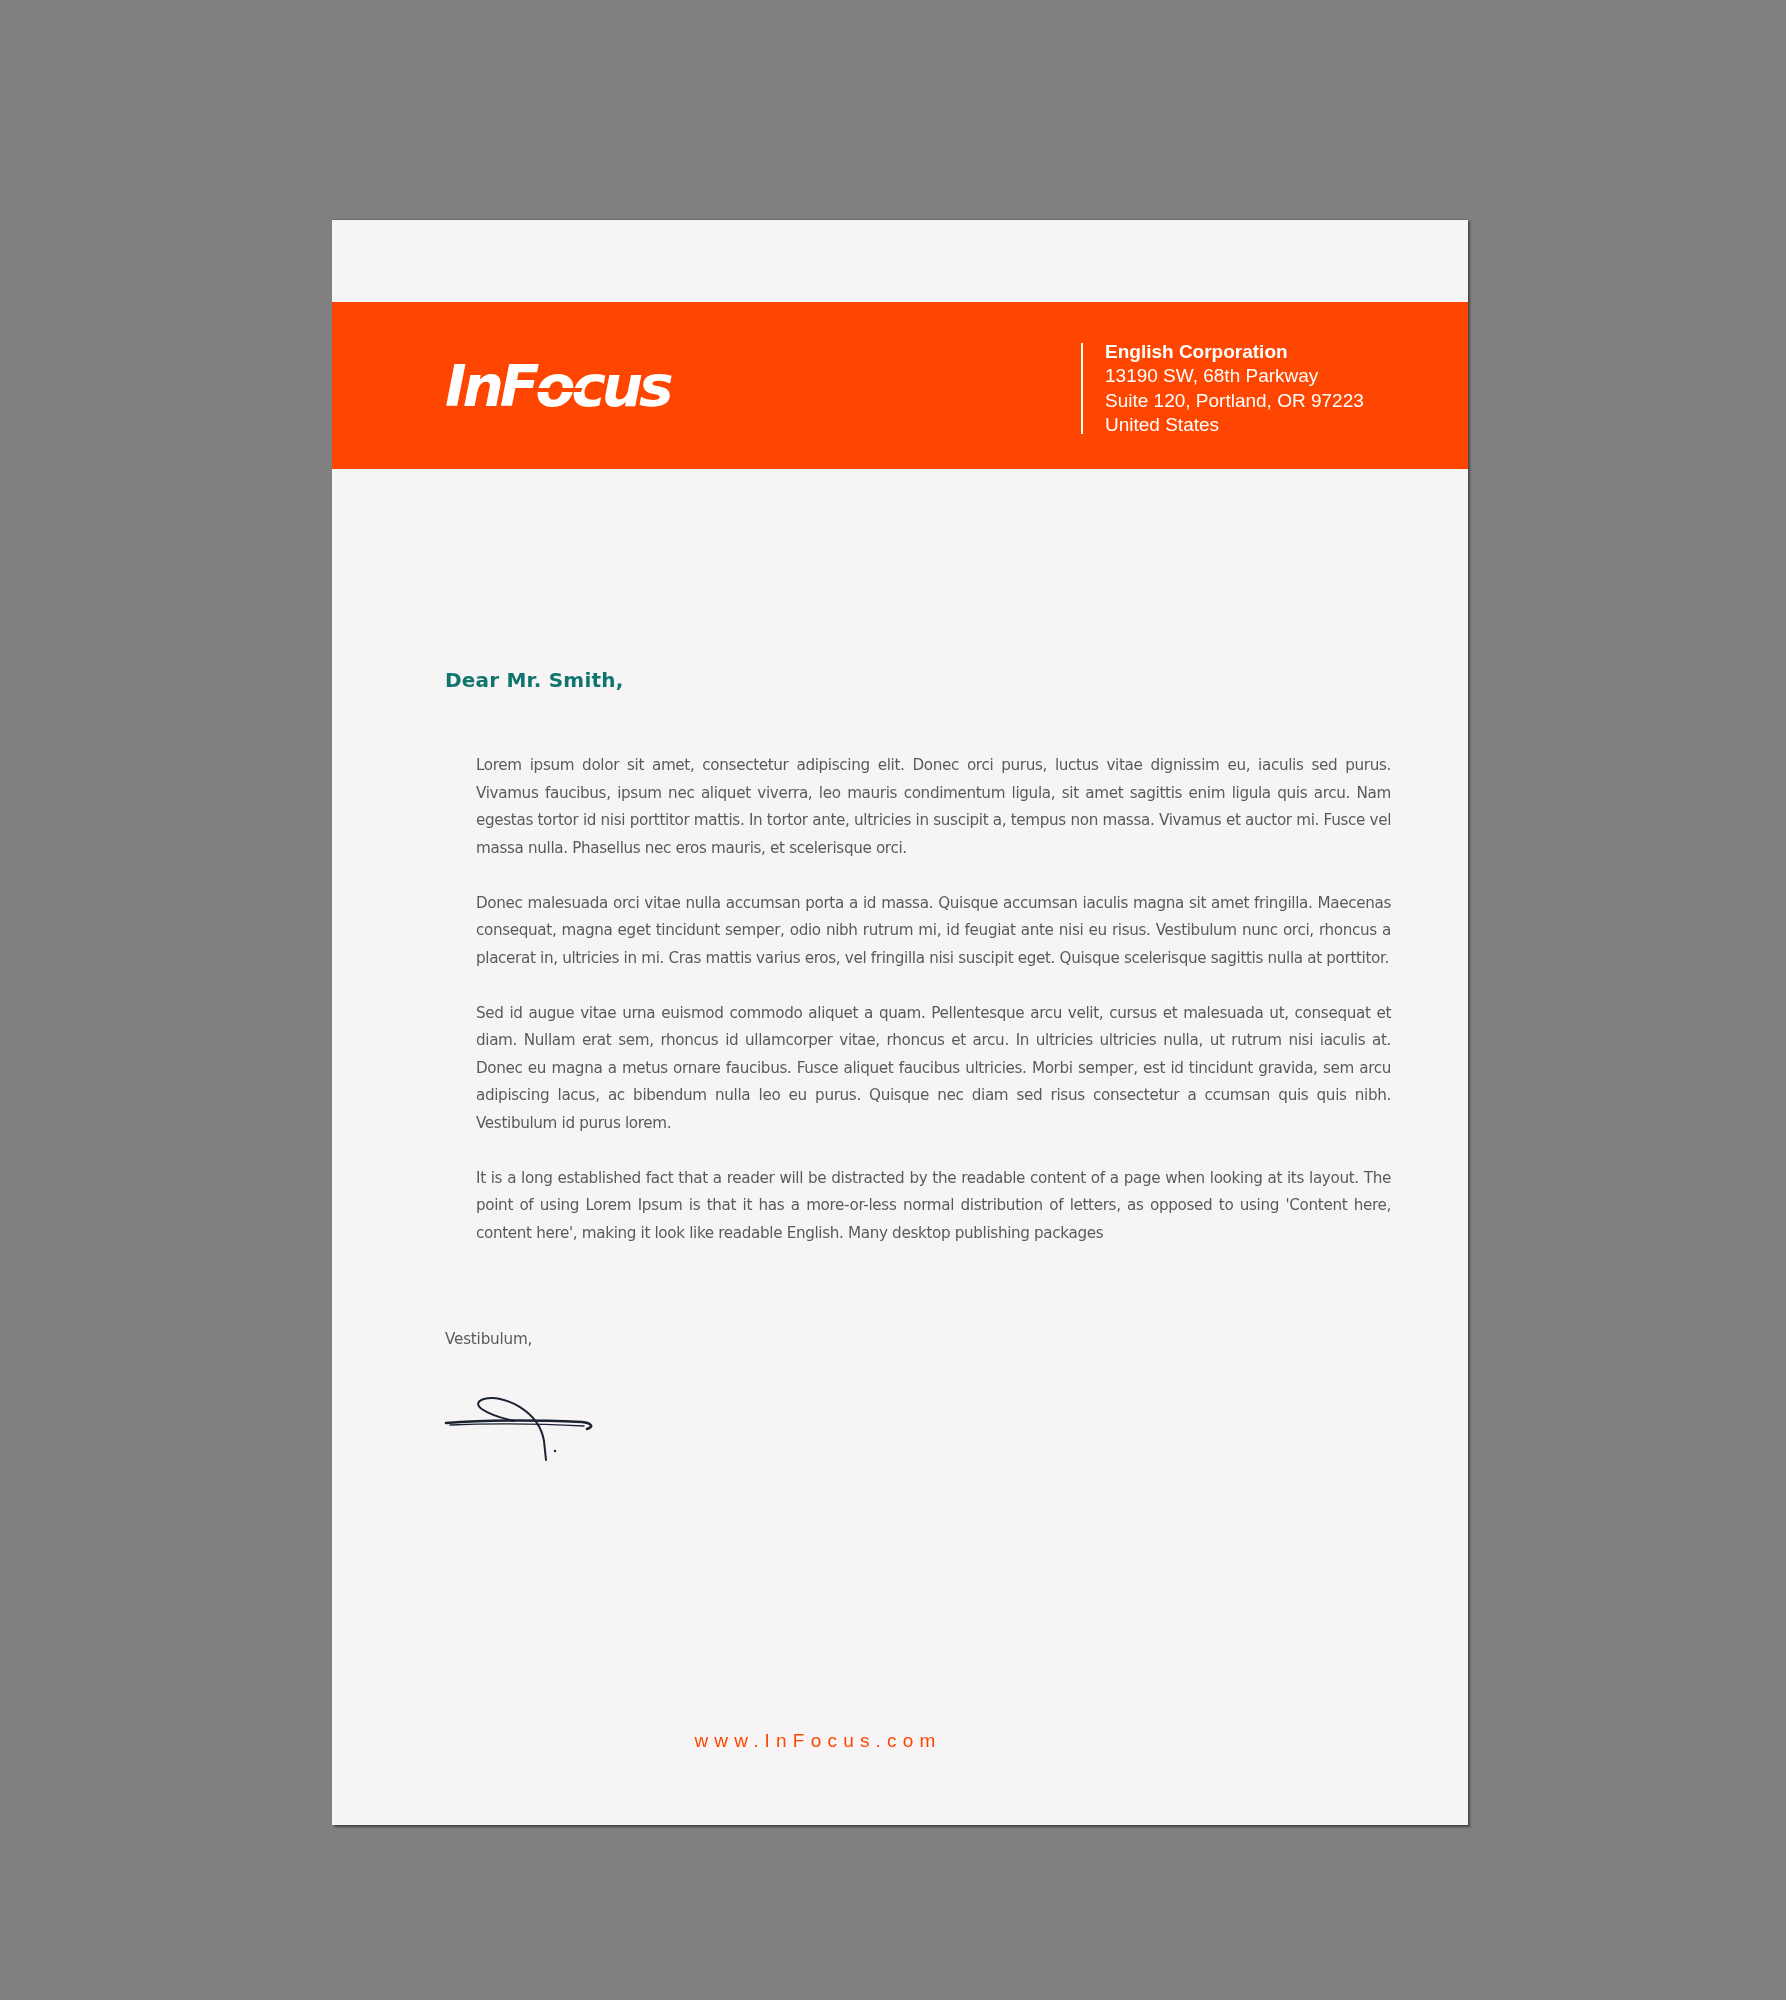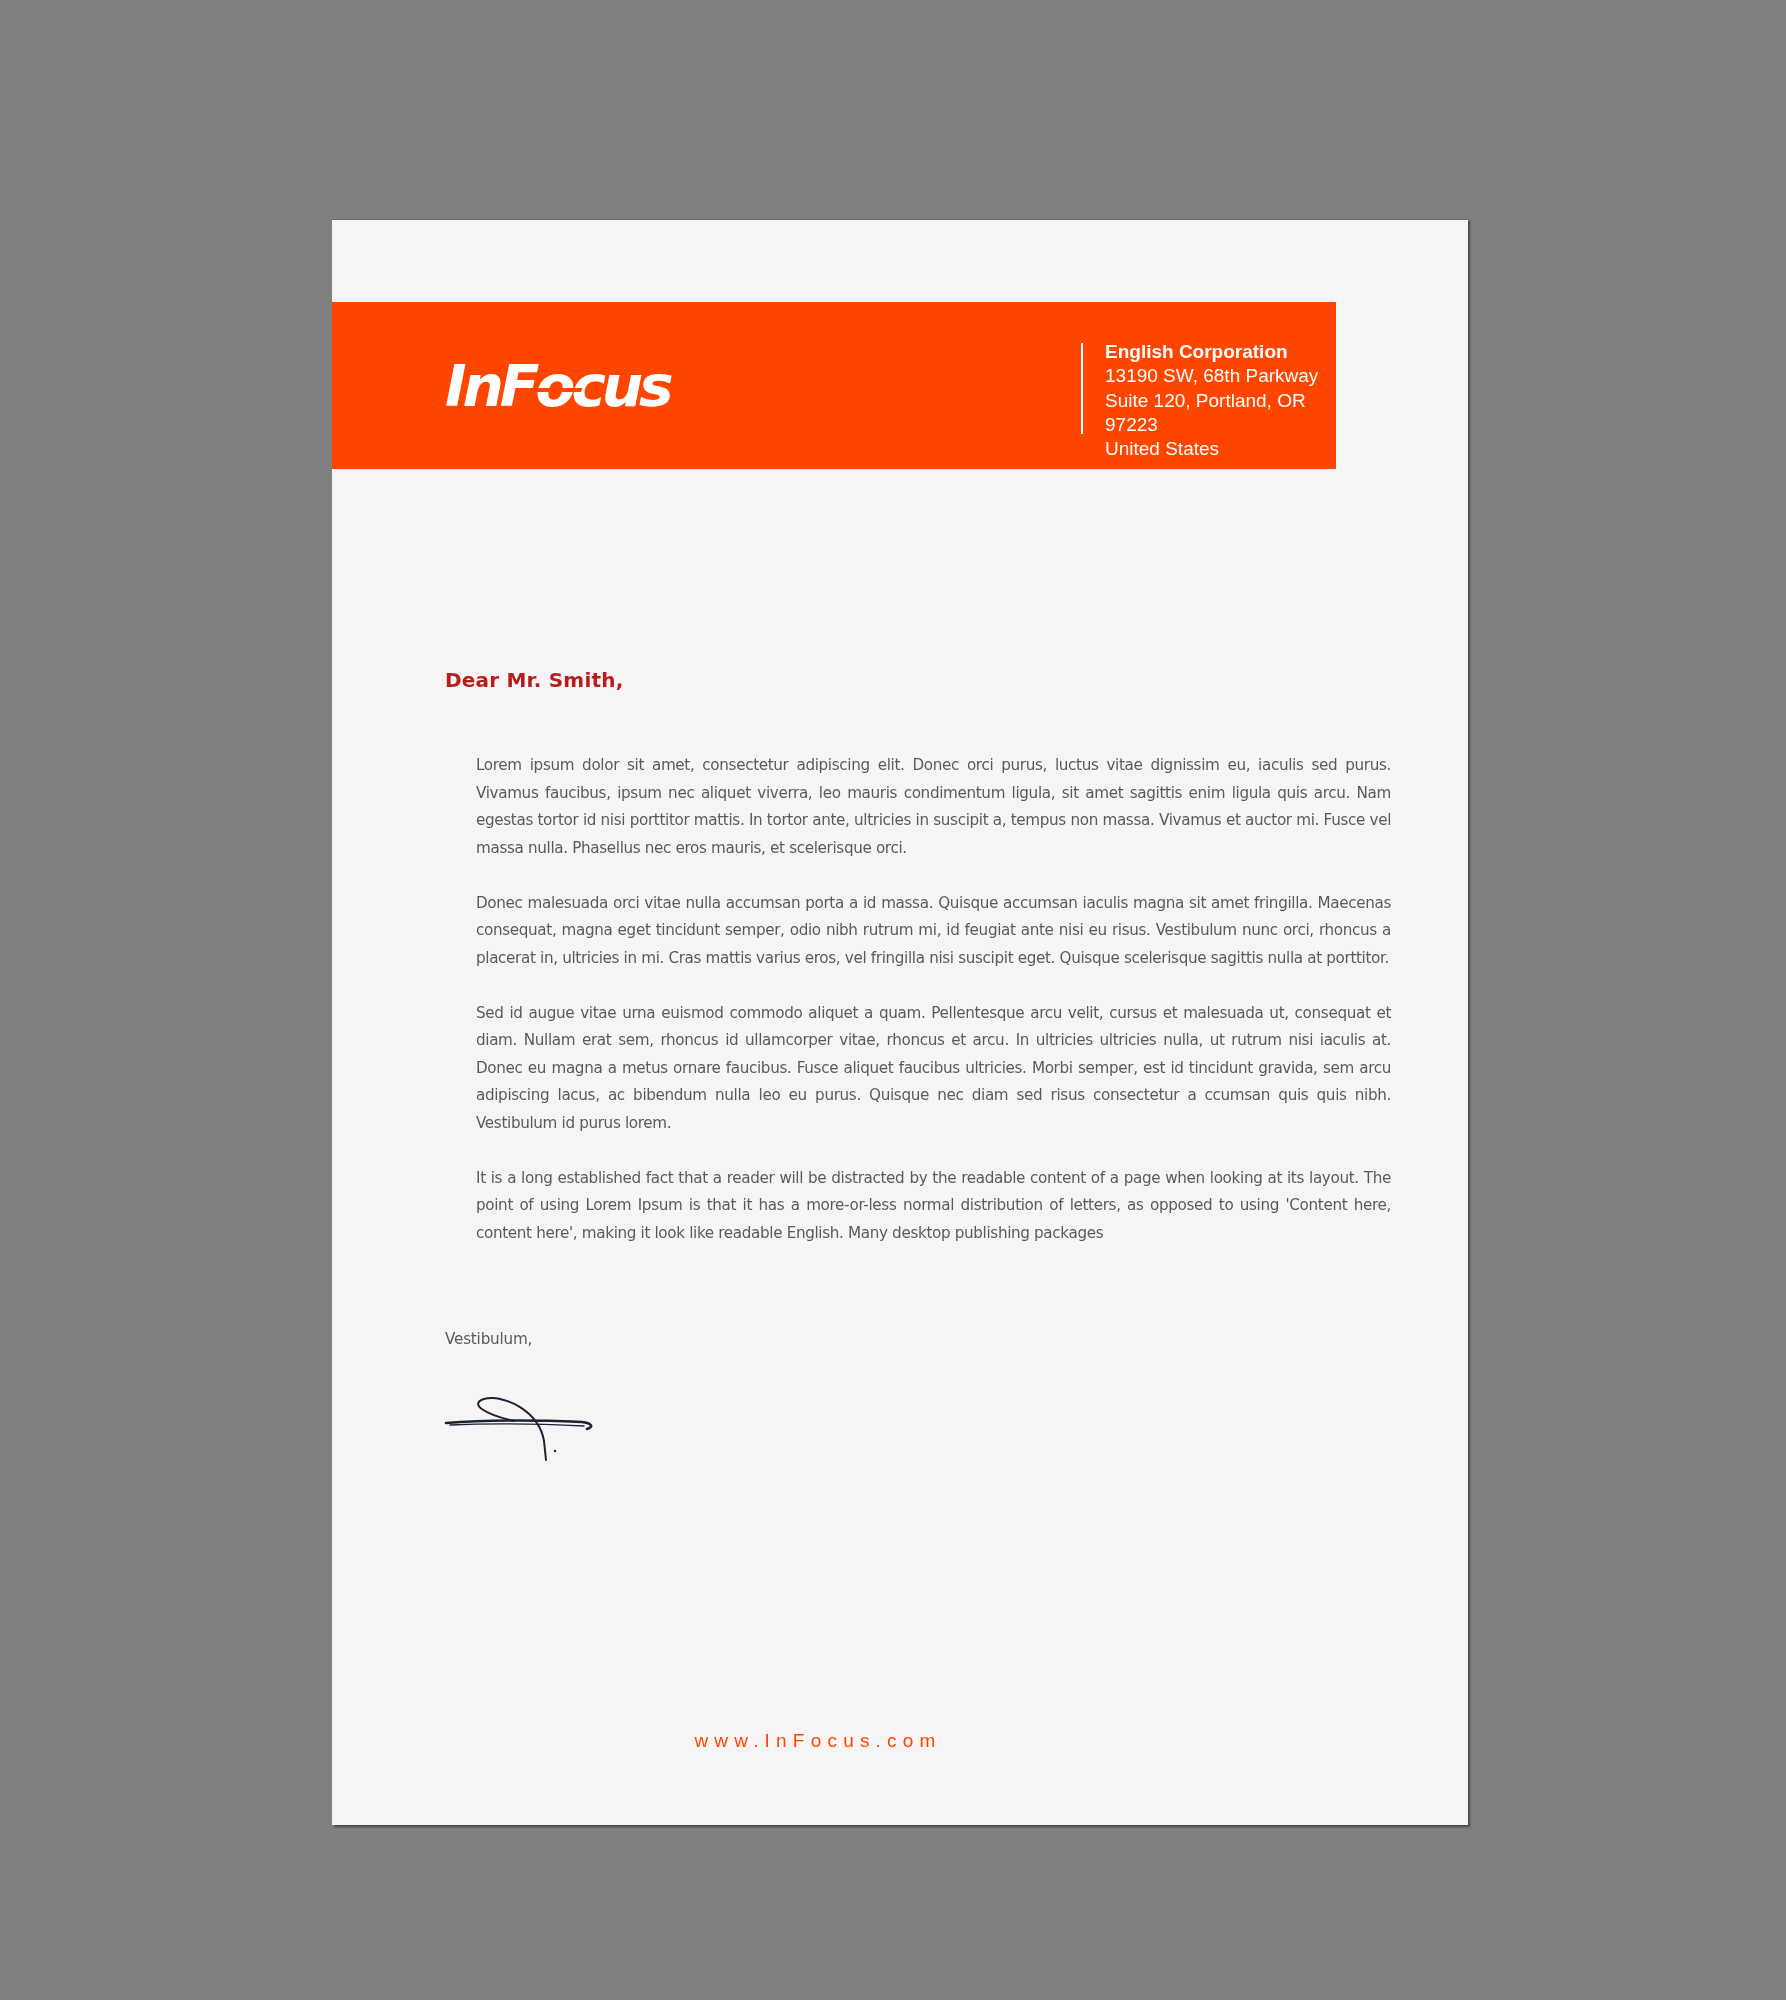--- a/index.html
+++ b/index.html
@@ -14,21 +14,21 @@
     position: absolute;
     left: 332px; top: 219px;
     width: 1136px; height: 1605px;
     background: #f7f4f5;
     box-shadow: 2px 2px 2px rgba(0,0,0,0.45);
     border-top: 1px solid #6e6e6e;
   }
   .band {
     position: absolute;
     left: 0; top: 82px;
-    width: 1004px; height: 167px;
+    width: 1136px; height: 167px;
     background: #fe4600;
   }
   .logo {
     position: absolute;
     left: 113px; top: 56px;
     color: #ffffff;
     font-family: "DejaVu Sans", sans-serif;
     font-weight: bold;
     font-style: italic;
     font-size: 57px;
@@ -56,21 +56,21 @@
     left: 773px; top: 38px;
     color: #ffffff;
     font-family: "Liberation Sans", sans-serif;
     font-size: 19px;
     line-height: 24.3px;
   }
   .address .company { font-weight: bold; }
   .salutation {
     position: absolute;
     left: 113px; top: 448px;
-    color: #b91c1c;
+    color: #0f766e;
     font-family: "DejaVu Sans", sans-serif;
     font-weight: bold;
     font-size: 20px;
     letter-spacing: 0.2px;
   }
   .body-text {
     position: absolute;
     left: 113px; top: 532px;
     width: 915px;
     color: #5a5a5d;

